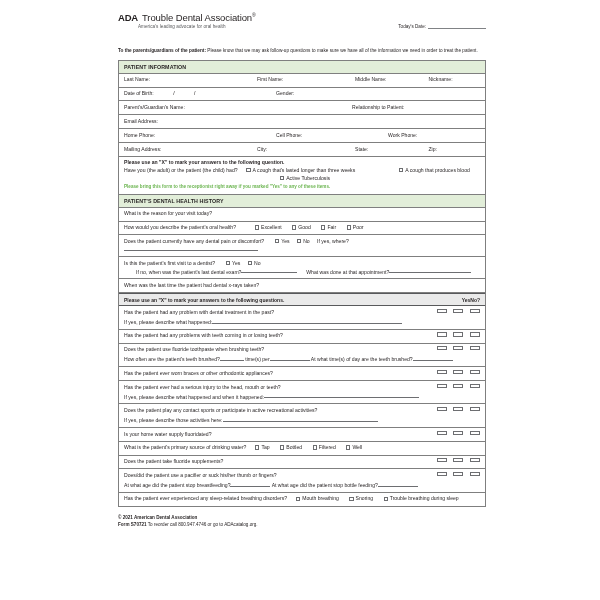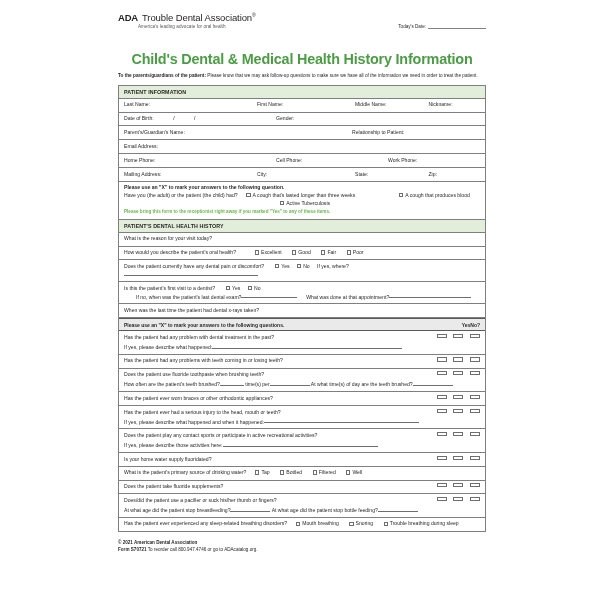--- a/index.html
+++ b/index.html
@@ -175,21 +175,20 @@
         <span class="ada-mark">ADA</span>
         <span class="ada-name"><span>Trouble Dental Association</span><span class="ada-sup">®</span></span>
       </div>
       <div class="ada-tag">America's leading advocate for oral health</div>
       <div class="todays-date">
         <span>Today's Date:</span>
         <span class="rule"></span>
       </div>
     </div>
 
-    <div class="form-title">Child's Dental &amp; Medical Health History Information</div>
 
     <div class="intro">
       <b>To the parents/guardians of the patient:</b><span> Please know that we may ask follow-up questions to make sure we have all of the information we need in order to treat the patient.</span>
     </div>
 
     <div class="tbl">
 
       <div class="sec-head">PATIENT INFORMATION</div>
 
       <div class="row">

